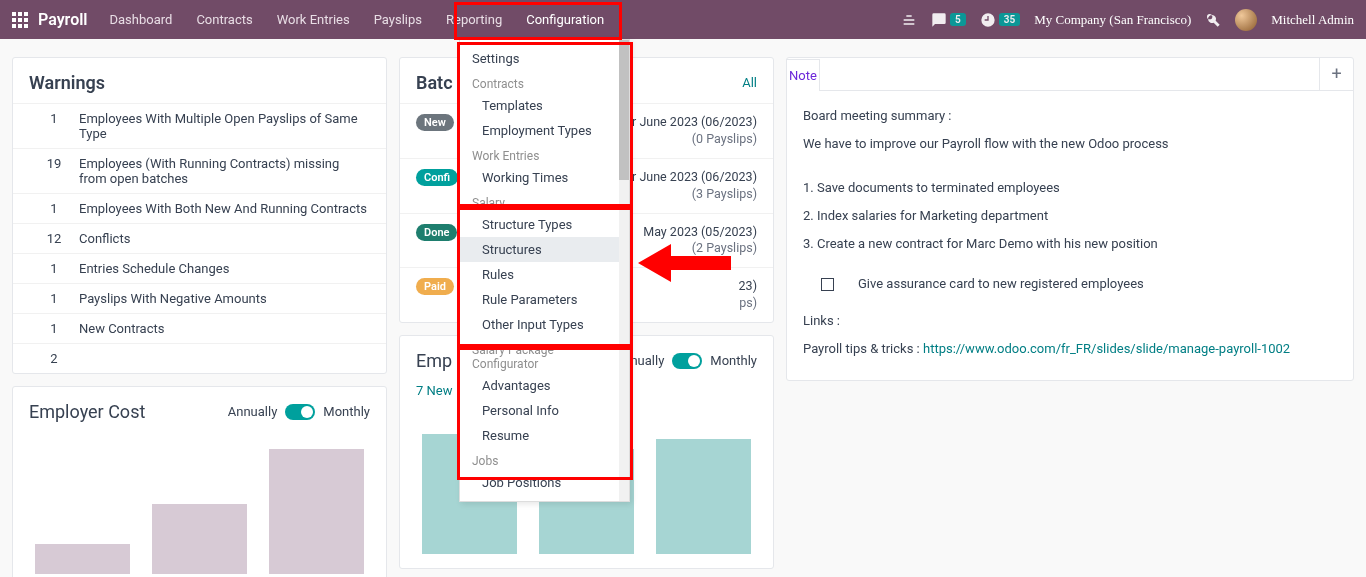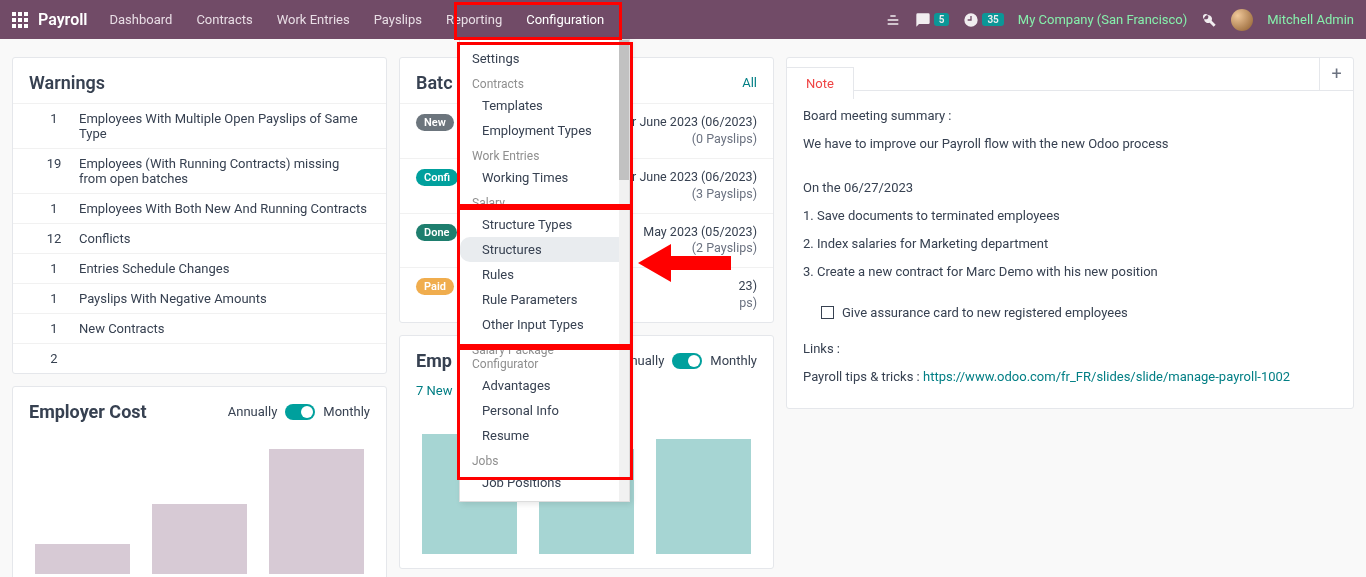--- a/index.html
+++ b/index.html
@@ -10,32 +10,32 @@
   .apps-icon { width: 16px; height: 16px; display: grid; grid-template-columns: repeat(3,4px); grid-template-rows: repeat(3,4px); gap: 2px; margin-right: 10px; cursor: pointer; }
   .apps-icon span { background: #fff; width: 4px; height: 4px; }
   .brand { font-weight: 600; font-size: 16px; margin-right: 22px; }
   .nav-item { color: #e8dde5; font-size: 13px; margin-right: 24px; cursor: pointer; }
   .nav-item.active { color: #fff; }
   .topbar-right { margin-left: auto; display: flex; align-items: center; gap: 14px; }
   .top-icon { color: #fff; opacity: .9; cursor: pointer; display: flex; align-items: center; gap: 3px; }
   .top-icon svg { width: 16px; height: 16px; fill: #fff; }
   .badge-small { background: #00A09D; color: #fff; font-size: 10px; padding: 1px 5px; border-radius: 3px; font-weight: 600; }
   .avatar { width: 22px; height: 22px; border-radius: 50%; background: radial-gradient(circle at 30% 30%, #f0c89a, #8b5a2b); display: inline-block; }
-  .company-label, .user-label { color: #86efac; font-size: 13px; }
+  .company-label, .user-label { color: #ffffff; font-size: 13px; font-family: Liberation Serif, serif; }
 
   
   .red-box { position: absolute; border: 3px solid #ff0000; z-index: 50; pointer-events: none; }
   .red-arrow { position: absolute; z-index: 51; pointer-events: none; }
 
   
   .dropdown { position: absolute; top: 39px; left: 459px; width: 171px; background: #fff; border: 1px solid #ddd; box-shadow: 2px 2px 6px rgba(0,0,0,.1); z-index: 40; padding: 6px 0; }
   .dropdown .section-head { color: #8f8f8f; font-size: 12px; padding: 6px 12px 2px; }
   .dropdown .menu-link { color: #374151; font-size: 13px; padding: 5px 12px 5px 22px; cursor: pointer; display: block; }
   .dropdown .menu-link.top-link { padding-left: 12px; }
-  .dropdown .menu-link.highlight { background: #e9ecef; border-radius: 10px; }
+  .dropdown .menu-link.highlight { background: #e9ecef; }
   .dd-scroll { position: absolute; right: 0; top: 0; bottom: 0; width: 10px; background: #f1f1f1; }
   .dd-scroll-thumb { position: absolute; right: 0; top: 0; width: 10px; height: 140px; background: #c1c1c1; }
 
   
   .board { display: flex; padding: 12px; gap: 12px; margin-top: 6px; }
   .col { display: flex; flex-direction: column; gap: 12px; }
   .col-left { width: 375px; }
   .col-mid { width: 375px; }
   .col-right { flex: 1; }
   .card { background: #fff; border: 1px solid #e5e7eb; border-radius: 3px; }
@@ -54,40 +54,40 @@
   .pill-confirmed { background: #00A09D; text-align: right; }
   .pill-done { background: #1e7e6e; }
   .pill-paid { background: #f0ad4e; }
   .batch-info { text-align: right; margin-left: auto; line-height: 1.35; }
   .batch-name { color: #374151; }
   .batch-sub { color: #6b7280; }
 
   
   .chart-card { background: #fff; border: 1px solid #e5e7eb; border-radius: 3px; padding: 14px 16px; }
   .chart-head { display: flex; justify-content: space-between; align-items: center; margin-bottom: 12px; }
-  .chart-head h3 { font-size: 18px; font-weight: 700; color: #374151; }
+  .chart-head h3 { font-size: 18px; font-weight: 400; color: #374151; }
   .toggle-wrap { display: flex; align-items: center; gap: 8px; font-size: 13px; color: #374151; }
   .toggle { width: 30px; height: 16px; background: #00A09D; border-radius: 8px; position: relative; cursor: pointer; }
   .toggle::after { content: ''; position: absolute; width: 12px; height: 12px; background: #fff; border-radius: 50%; top: 2px; right: 2px; }
   .bars { display: flex; align-items: flex-end; gap: 22px; height: 140px; padding: 0 6px; }
   .bar { flex: 1; }
   .bar-purple { background: #d7cad5; }
   .bar-teal { background: #a6d5d3; }
 
   .new-emp-link { color: #017e84; font-size: 13px; margin: 0 0 16px 0; display: block; cursor: pointer; }
 
   
   .note-panel { border: 1px solid #e5e7eb; background: #fff; border-radius: 3px; }
   .note-tabs { display: flex; border-bottom: 1px solid #e5e7eb; }
-  .note-tab { padding: 8px 19px; font-size: 13px; color: #ef4444; border-right: 1px solid #e5e7eb; background: #fff; position: relative; top: 9px; border-top: 1px solid #e5e7eb; border-left: 1px solid #e5e7eb; margin-left: -1px; }
+  .note-tab { padding: 8px 2px; font-size: 13px; color: #6d28d9; border-right: 1px solid #e5e7eb; background: #fff; position: relative; top: 1px; border-top: 1px solid #e5e7eb; border-left: 1px solid #e5e7eb; margin-left: -1px; }
   .note-add { margin-left: auto; width: 34px; text-align: center; font-size: 18px; color: #6b7280; border-left: 1px solid #e5e7eb; cursor: pointer; line-height: 32px; }
   .note-body { padding: 14px 16px; font-size: 13px; line-height: 1.7; color: #374151; }
   .note-body p { margin-bottom: 6px; }
   .note-body .spacer { height: 16px; }
-  .checkbox-row { display: flex; align-items: center; gap: 8px; margin: 18px 0 14px 18px; }
+  .checkbox-row { display: flex; align-items: center; gap: 24px; margin: 18px 0 14px 18px; }
   .checkbox-row .cb { width: 13px; height: 13px; border: 1.5px solid #374151; }
   .link-url { color: #017e84; cursor: pointer; }
 </style>
 </head>
 <body>
 
 <div class="topbar">
   <div class="apps-icon">
     <span></span>
       <span></span>
@@ -286,21 +286,20 @@
   <div class="col col-right">
     <div class="note-panel">
       <div class="note-tabs">
         <div class="note-tab">Note</div>
         <div class="note-add">+</div>
       </div>
       <div class="note-body">
         <p>Board meeting summary :</p>
         <p>We have to improve our Payroll flow with the new Odoo process</p>
         <div class="spacer"></div>
-        <p>On the 06/27/2023</p>
         <p>1. Save documents to terminated employees</p>
         <p>2. Index salaries for Marketing department</p>
         <p>3. Create a new contract for Marc Demo with his new position</p>
         <div class="checkbox-row">
           <div class="cb"></div>
           <span>Give assurance card to new registered employees</span>
         </div>
         <p>Links :</p>
         <p>
           <span>Payroll tips &amp; tricks : </span><span class="link-url">https://www.odoo.com/fr_FR/slides/slide/manage-payroll-1002</span>

